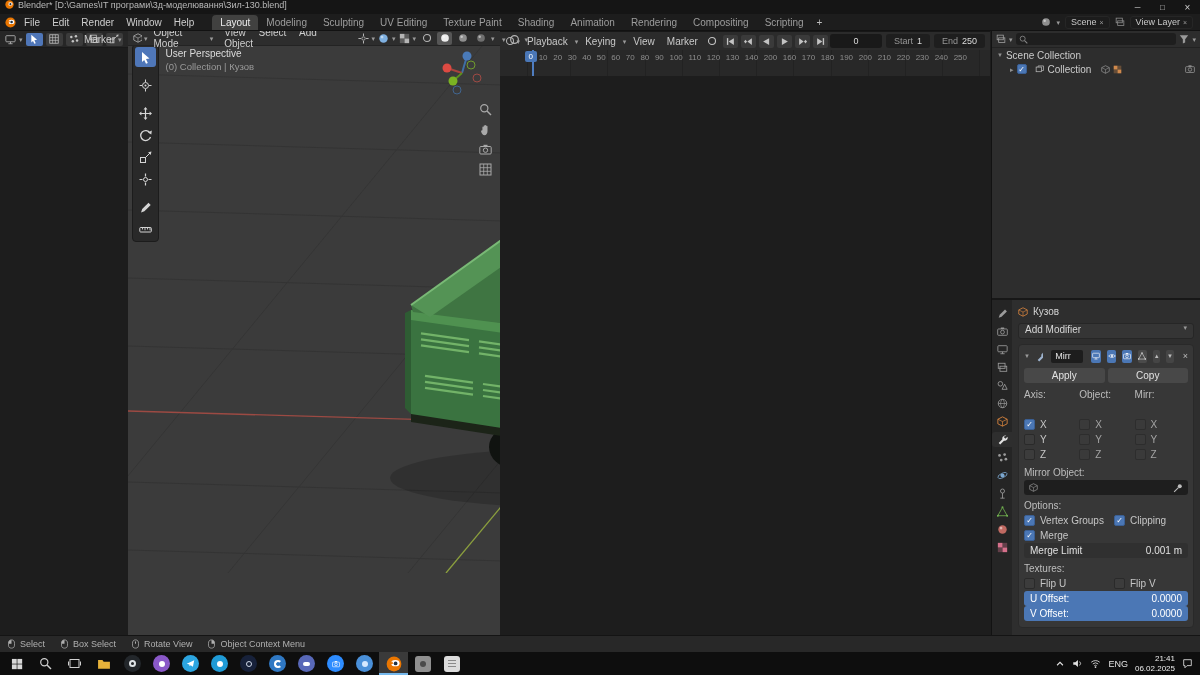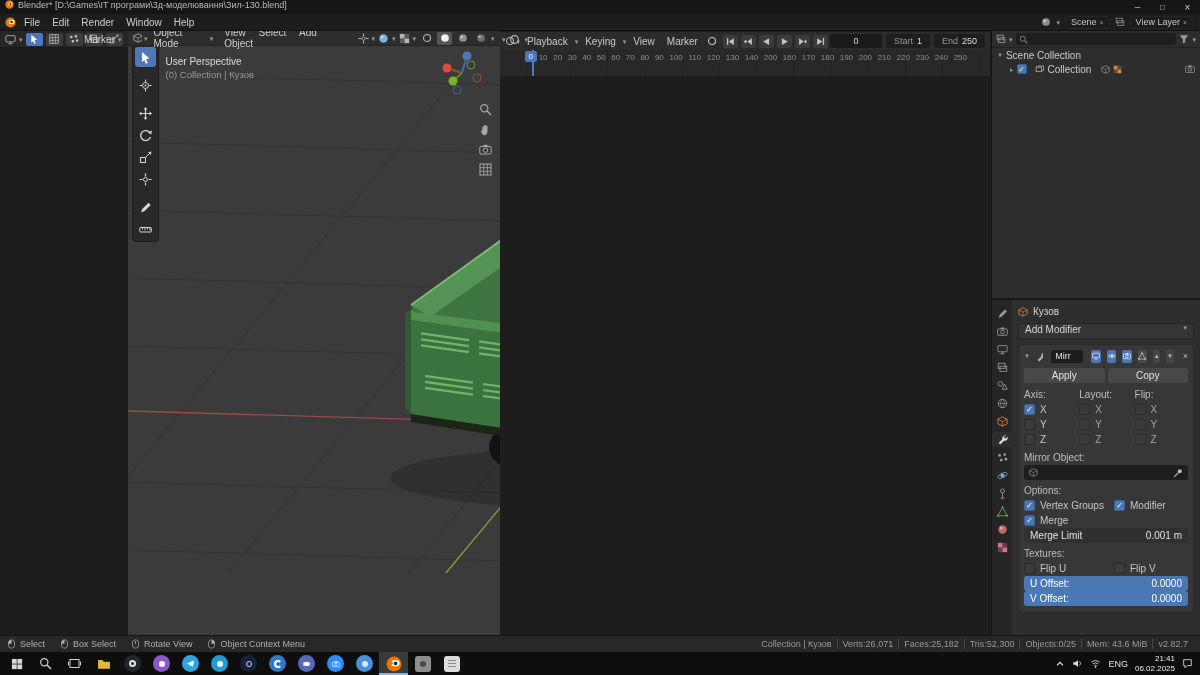--- a/index.html
+++ b/index.html
@@ -32,21 +32,21 @@
 .chev{font-size:7px;color:#9a9a9a;line-height:1}
 
 .viewport{flex:1;position:relative;background:#3b3b3b;overflow:hidden}
 .vp-header{height:15px;background:#2d2d2d;border-bottom:1px solid #232323;display:flex;align-items:center;gap:2px;padding:0 5px;position:relative;z-index:6;color:#d0d0d0}
 .vph-dd{display:flex;align-items:center;gap:3px;padding:0 4px;height:13px;border-radius:3px}
 .vpmenu{padding:0 5px;color:#cfcfcf}
 .vph-right{margin-left:auto;display:flex;align-items:center;gap:3px;color:#b5b5b5}
 .shadeico{width:15px;height:13px;border-radius:2px;display:flex;align-items:center;justify-content:center;color:#b5b5b5}
 .shadeico.active{background:#565656;color:#eee}
 #vp3d{position:absolute;left:0;top:15px}
-.overlay-info{position:absolute;left:38px;top:24px;z-index:5;font-size:10px;color:#dcdcdc;line-height:13px}
+.overlay-info{position:absolute;left:38px;top:16px;z-index:5;font-size:10px;color:#dcdcdc;line-height:13px}
 .overlay-info .l2{color:#9a9a9a;font-size:9.5px}
 .vp-toolbar{position:absolute;left:4px;top:13px;z-index:5;display:flex;flex-direction:column;gap:2px;background:rgba(40,40,40,.92);border:1px solid #1c1c1c;border-radius:4px;padding:2px}
 .tool-btn{width:21px;height:20px;border-radius:3px;display:flex;align-items:center;justify-content:center;color:#d5d5d5}
 .tool-btn.active{background:#4f77b9;color:#fff}
 .tool-btn.gap{margin-top:6px}
 .vp-gizmo{position:absolute;right:16px;top:20px;z-index:5}
 .vp-sideicons{position:absolute;right:8px;top:72px;z-index:5;display:flex;flex-direction:column;gap:7px;color:#a9a9a9;align-items:center}
 
 .timeline{height:45px;display:flex;flex-direction:column;border-top:1px solid #171717}
 .tl-header{height:18px;background:#2b2b2b;display:flex;align-items:center;gap:2px;padding:0 5px;color:#c9c9c9}
@@ -76,21 +76,21 @@
 .addmod{height:16px;background:#353535;border:1px solid #262626;border-radius:3px;display:flex;padding:0 6px;color:#d6d6d6;margin-bottom:5px}
 .modpanel{background:#373737;border:1px solid #292929;border-radius:4px;padding:3px 5px 6px}
 .modhead{display:flex;align-items:center;gap:6px;height:16px}
 .modname{width:44px;height:13px;background:#1d1d1d;border-radius:2px;color:#e2e2e2;font-size:9px;display:flex;align-items:center;padding:0 4px;margin:0 2px}
 .tgl{width:14px;height:13px;border-radius:2px;background:#4a4a4a;display:flex;align-items:center;justify-content:center;color:#d8d8d8}
 .tgl.on{background:#4b77b5;color:#fff}
 .updown{width:11px;height:13px;font-size:6px;color:#bbb;display:flex;align-items:center;justify-content:center;background:#454545;border-radius:2px}
 .modx{margin-left:3px;color:#bdbdbd;font-size:9px}
 .applyrow{display:flex;gap:3px;margin:4px 0 6px}
 .btn{flex:1;height:15px;background:#484848;border-radius:3px;display:flex;align-items:center;justify-content:center;color:#e2e2e2}
-.axhead{display:flex;color:#bdbdbd;margin-bottom:2px}
+.axhead{display:flex;color:#bdbdbd;margin-bottom:17px}
 .axhead span{display:block}
 .c1{width:60px}.c2{width:60px}.c3{width:58px}
 .cbrow{display:flex;align-items:center;height:15px}
 .cb{width:11px;height:11px;border-radius:2px;background:#3c3c3c;border:1px solid #2a2a2a;margin-right:5px;display:flex;align-items:center;justify-content:center;font-size:8px;color:#fff;flex:none}
 .cb.on{background:#4b77b5;border-color:#3a5f94}
 .dim{opacity:.75}
 .seclabel{margin:5px 0 2px;color:#bdbdbd}
 .objfield{height:15px;background:#1e1e1e;border-radius:3px;display:flex;align-items:center;padding:0 5px;gap:5px;color:#9a9a9a}
 .numfield{height:15px;background:#303030;border-radius:3px;display:flex;align-items:center;padding:0 6px;margin:0 0;color:#e0e0e0}
 .numfield .val{margin-left:auto}
@@ -319,20 +319,33 @@
 
   <div class="topbar">
     <svg width="11" height="11" style="margin-right:2px">
         <use href="#s-blenderlogo" width="11" height="11"></use>
       </svg>
     <span class="menu">File</span>
     <span class="menu">Edit</span>
     <span class="menu">Render</span>
     <span class="menu">Window</span>
     <span class="menu">Help</span>
+    <div class="tabs">
+      <span class="tab active">Layout</span>
+      <span class="tab">Modeling</span>
+      <span class="tab">Sculpting</span>
+      <span class="tab">UV Editing</span>
+      <span class="tab">Texture Paint</span>
+      <span class="tab">Shading</span>
+      <span class="tab">Animation</span>
+      <span class="tab">Rendering</span>
+      <span class="tab">Compositing</span>
+      <span class="tab">Scripting</span>
+      <span class="tab plus">+</span>
+    </div>
     <div class="tbright">
       <svg width="10" height="10">
           <use href="#s-sphere" width="10" height="10" style="color:#8f8f8f"></use>
         </svg>
       <span class="chev">▾</span>
       <div class="pill">
         <span>Scene</span>
         <span class="chev">×</span>
       </div>
       <svg width="10" height="10">
@@ -877,22 +890,22 @@
             <div class="updown">▲</div>
             <div class="updown">▼</div>
             <span class="modx">×</span>
           </div>
           <div class="applyrow">
             <div class="btn">Apply</div>
             <div class="btn">Copy</div>
           </div>
           <div class="axhead">
             <span class="c1">Axis:</span>
-            <span class="c2">Layout:</span>
-            <span class="c3">Flip:</span>
+            <span class="c2">Object:</span>
+            <span class="c3">Mirr:</span>
           </div>
           <div class="cbrow">
             <span class="cbrow c1">
                 <span class="cb on">
                   <span>✓</span>
                 </span>
                 <span>X</span>
               </span>
             <span class="cbrow c2 dim">
                 <span class="cb"></span>
@@ -946,21 +959,21 @@
             <span class="cbrow tc1">
                 <span class="cb on">
                   <span>✓</span>
                 </span>
                 <span>Vertex Groups</span>
               </span>
             <span class="cbrow">
                 <span class="cb on">
                   <span>✓</span>
                 </span>
-                <span>Modifier</span>
+                <span>Clipping</span>
               </span>
           </div>
           <div class="cbrow">
               <span class="cb on">
                 <span>✓</span>
               </span>
               <span>Merge</span>
             </div>
           <div class="numfield">
             <span>Merge Limit</span>
@@ -1008,29 +1021,20 @@
           <use href="#s-mouse-m" width="9" height="10"></use>
         </svg>
         <span>Rotate View</span>
       </span>
     <span class="hint">
         <svg width="9" height="10">
           <use href="#s-mouse-r" width="9" height="10"></use>
         </svg>
         <span>Object Context Menu</span>
       </span>
-    <div class="stats">
-      <span>Collection | Кузов</span>
-      <span>Verts:26,071</span>
-      <span>Faces:25,182</span>
-      <span>Tris:52,300</span>
-      <span>Objects:0/25</span>
-      <span>Mem: 43.6 MiB</span>
-      <span>v2.82.7</span>
-    </div>
   </div>
 
   <div class="taskbar">
     <div class="tb-slot">
         <svg width="12" height="12" style="color:#d8d8d8">
           <use href="#s-win" width="12" height="12"></use>
         </svg>
       </div>
     <div class="tb-slot">
         <svg width="13" height="13" style="color:#d0d0d0">

